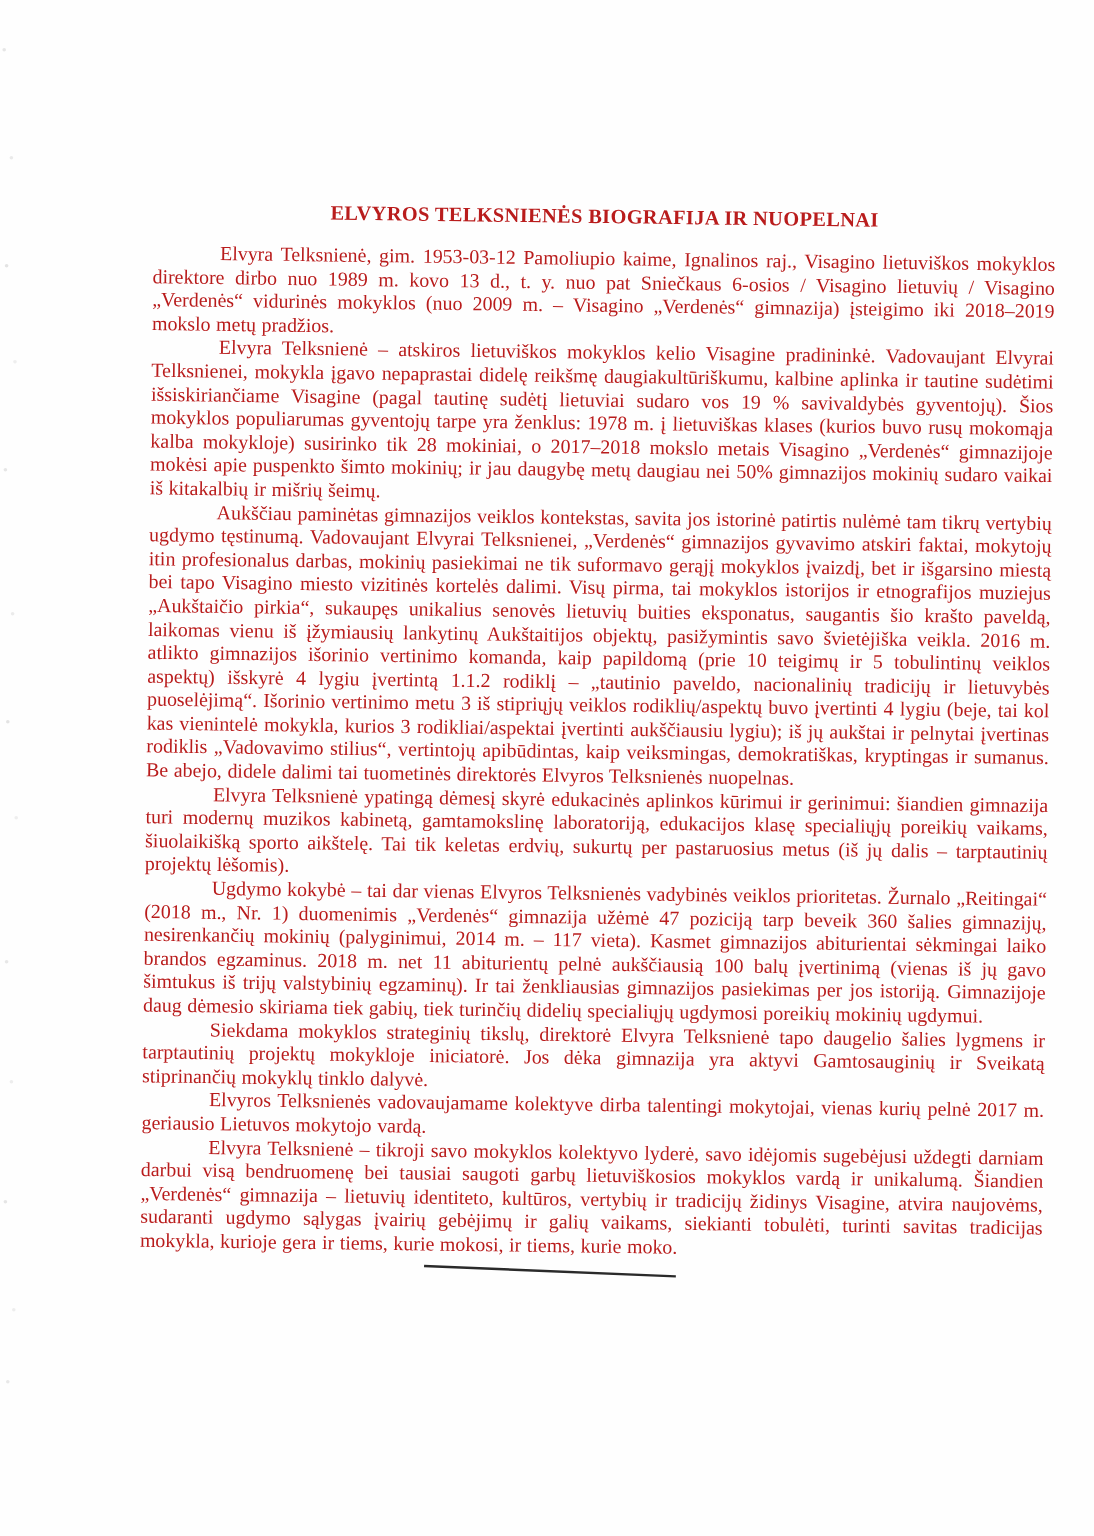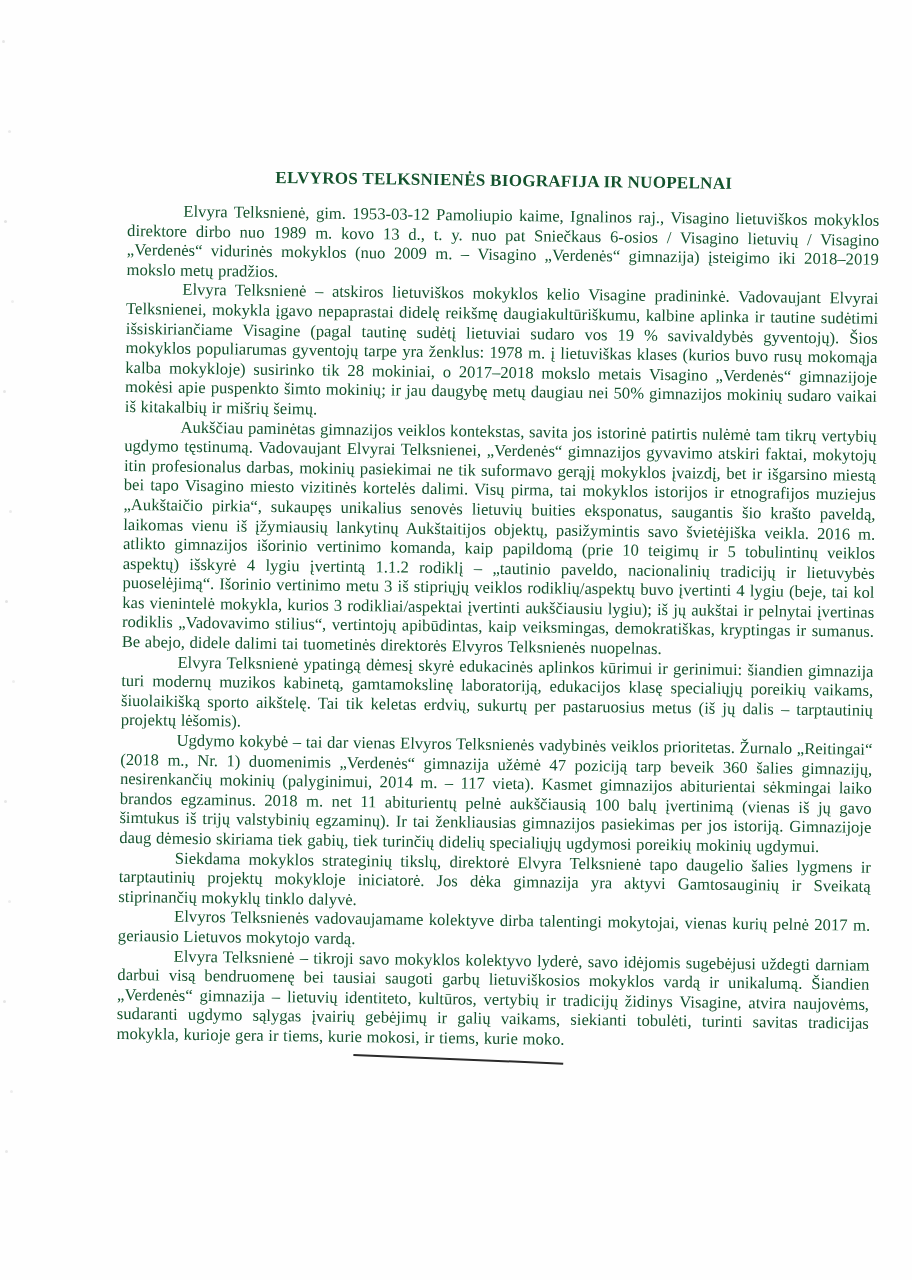--- a/index.html
+++ b/index.html
@@ -7,21 +7,21 @@
     padding: 0;
     background: #ffffff;
   }
   .page {
     position: relative;
     width: 912px;
     height: 1280px;
     background: #fefefe;
     overflow: hidden;
     font-family: "Liberation Serif", "DejaVu Serif", serif;
-    color: #14532d;
+    color: #b91c1c;
   }
   
   .scan-noise {
     position: absolute;
     left: 2px;
     top: 40px;
     width: 3px;
     height: 3px;
     border-radius: 50%;
     background: rgba(120,120,120,0.18);

